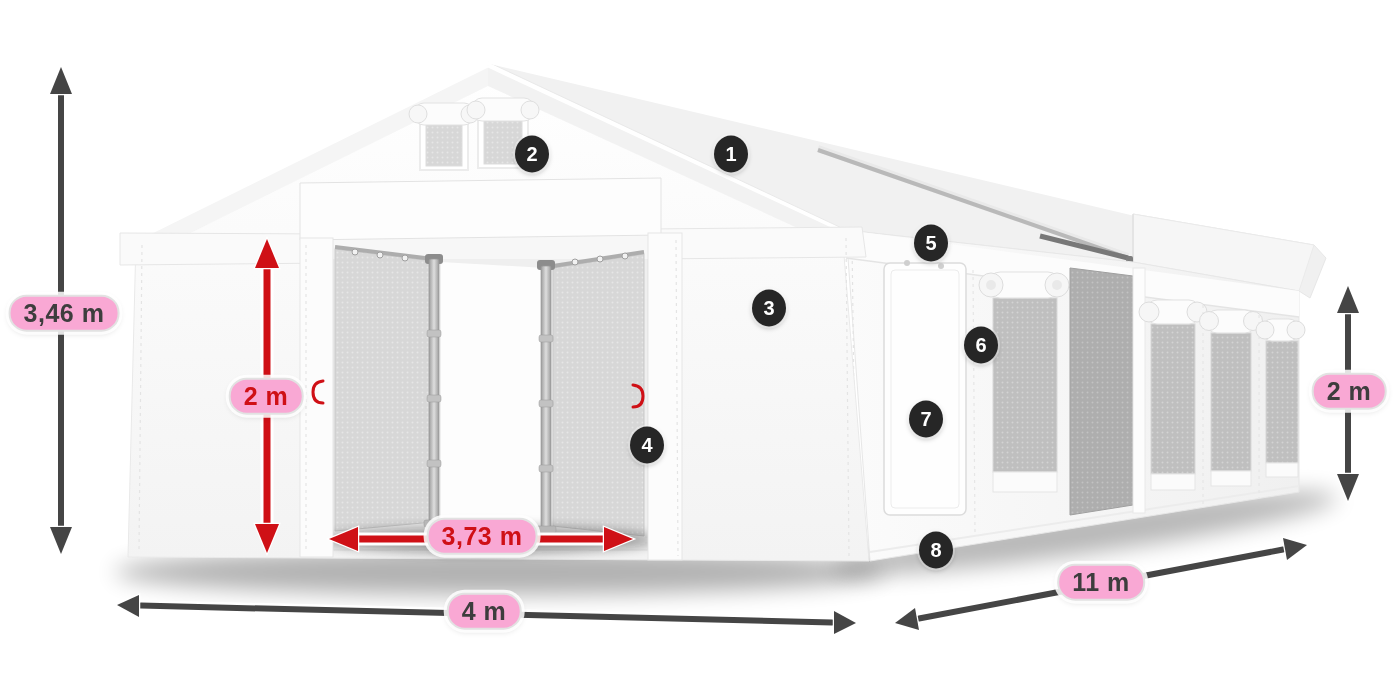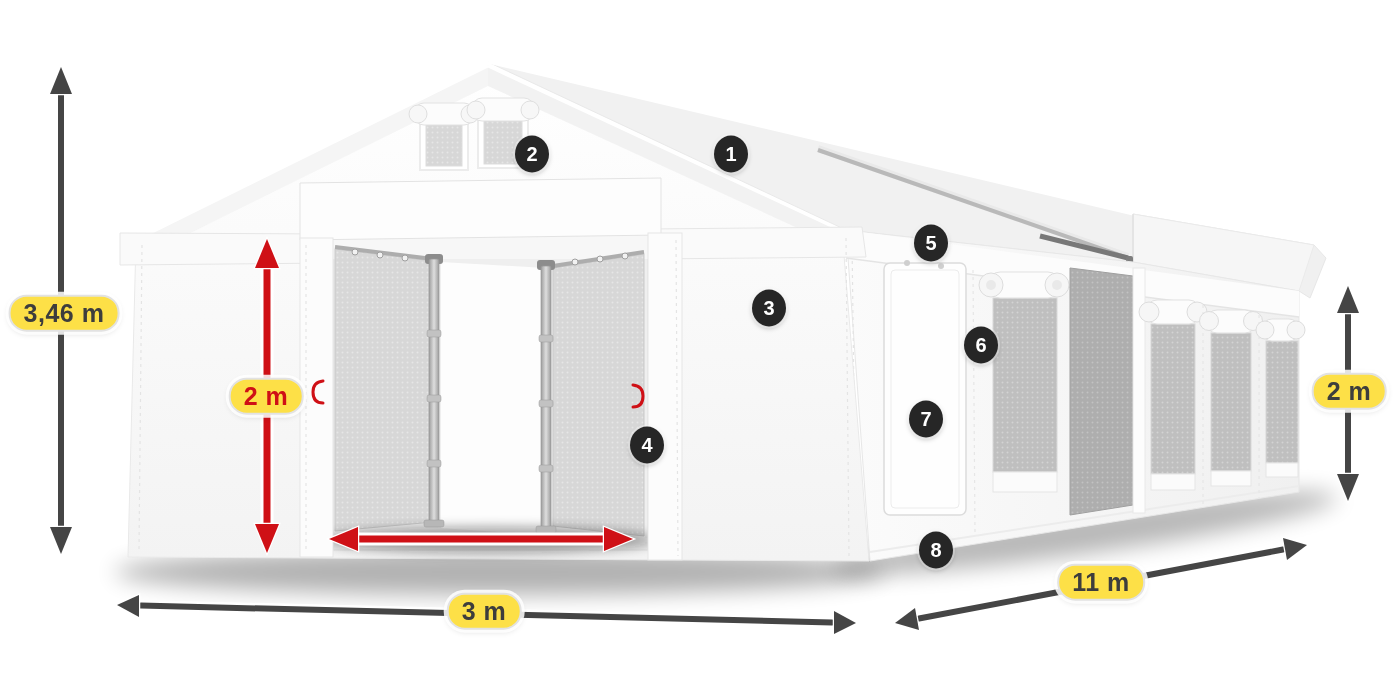--- a/index.html
+++ b/index.html
@@ -1,21 +1,21 @@
 <!DOCTYPE html>
 <html style="--accent-red: #cf1016; --dim-dark: #454545; --badge-bg: #262626; --label-text: #3d3d3d;"><head>
 <meta charset="utf-8">
 <style>
   html,body{margin:0;padding:0;background:#ffffff;}
   .stage{position:relative;width:1400px;height:700px;overflow:hidden;
          font-family:"Liberation Sans",sans-serif;background:#ffffff;}
   .stage svg{position:absolute;left:0;top:0;width:1400px;height:700px;display:block;}
   .dim-label{
     position:absolute;transform:translate(-50%,-50%);
-    background:#fde047;border:2px solid #e2e2e2;border-radius:18px;
+    background:#f9a8d4;border:2px solid #e2e2e2;border-radius:18px;
     padding:2px 13px;font-size:25px;font-weight:bold;line-height:1.15;
     color:var(--label-text,#3d3d3d);white-space:nowrap;
     box-shadow:0 0 0 3px rgba(255,255,255,.85),0 2px 6px rgba(0,0,0,.15);
     letter-spacing:.5px;z-index:4;
   }
   .dim-label.red{color:var(--accent-red,#cf1016);}
   .badge{
     position:absolute;transform:translate(-50%,-50%);
     width:34px;height:37px;border-radius:50%;
     background:var(--badge-bg,#262626);color:#ffffff;
@@ -248,21 +248,22 @@
       <line x1="1348" y1="307" x2="1348" y2="480" stroke="#ffffff" stroke-width="11"></line>
       <line x1="1348" y1="307" x2="1348" y2="480" stroke="var(--dim-dark,#454545)" stroke-width="6"></line>
       <polygon points="1348,286 1337,313 1359,313" fill="var(--dim-dark,#454545)" stroke="#ffffff" stroke-width="2.5" paint-order="stroke"></polygon>
       <polygon points="1348,501 1337,474 1359,474" fill="var(--dim-dark,#454545)" stroke="#ffffff" stroke-width="2.5" paint-order="stroke"></polygon>
     </g>
   </g>
 </svg>
 
 <div class="dim-label" style="left:64px;top:313px">3,46 m</div>
 <div class="dim-label red" style="left:266px;top:396px">2 m</div>
-<div class="dim-label" style="left:484px;top:611px">3 m</div>
+<div class="dim-label red" style="left:482px;top:536px">3,73 m</div>
+<div class="dim-label" style="left:484px;top:611px">4 m</div>
 <div class="dim-label" style="left:1101px;top:582px">11 m</div>
 <div class="dim-label" style="left:1349px;top:391px">2 m</div>
 
 <div class="badge" style="left:731px;top:154px">1</div>
 <div class="badge" style="left:532px;top:154px">2</div>
 <div class="badge" style="left:769px;top:308px">3</div>
 <div class="badge" style="left:647px;top:445px">4</div>
 <div class="badge" style="left:931px;top:243px">5</div>
 <div class="badge" style="left:981px;top:345px">6</div>
 <div class="badge" style="left:926px;top:419px">7</div>

